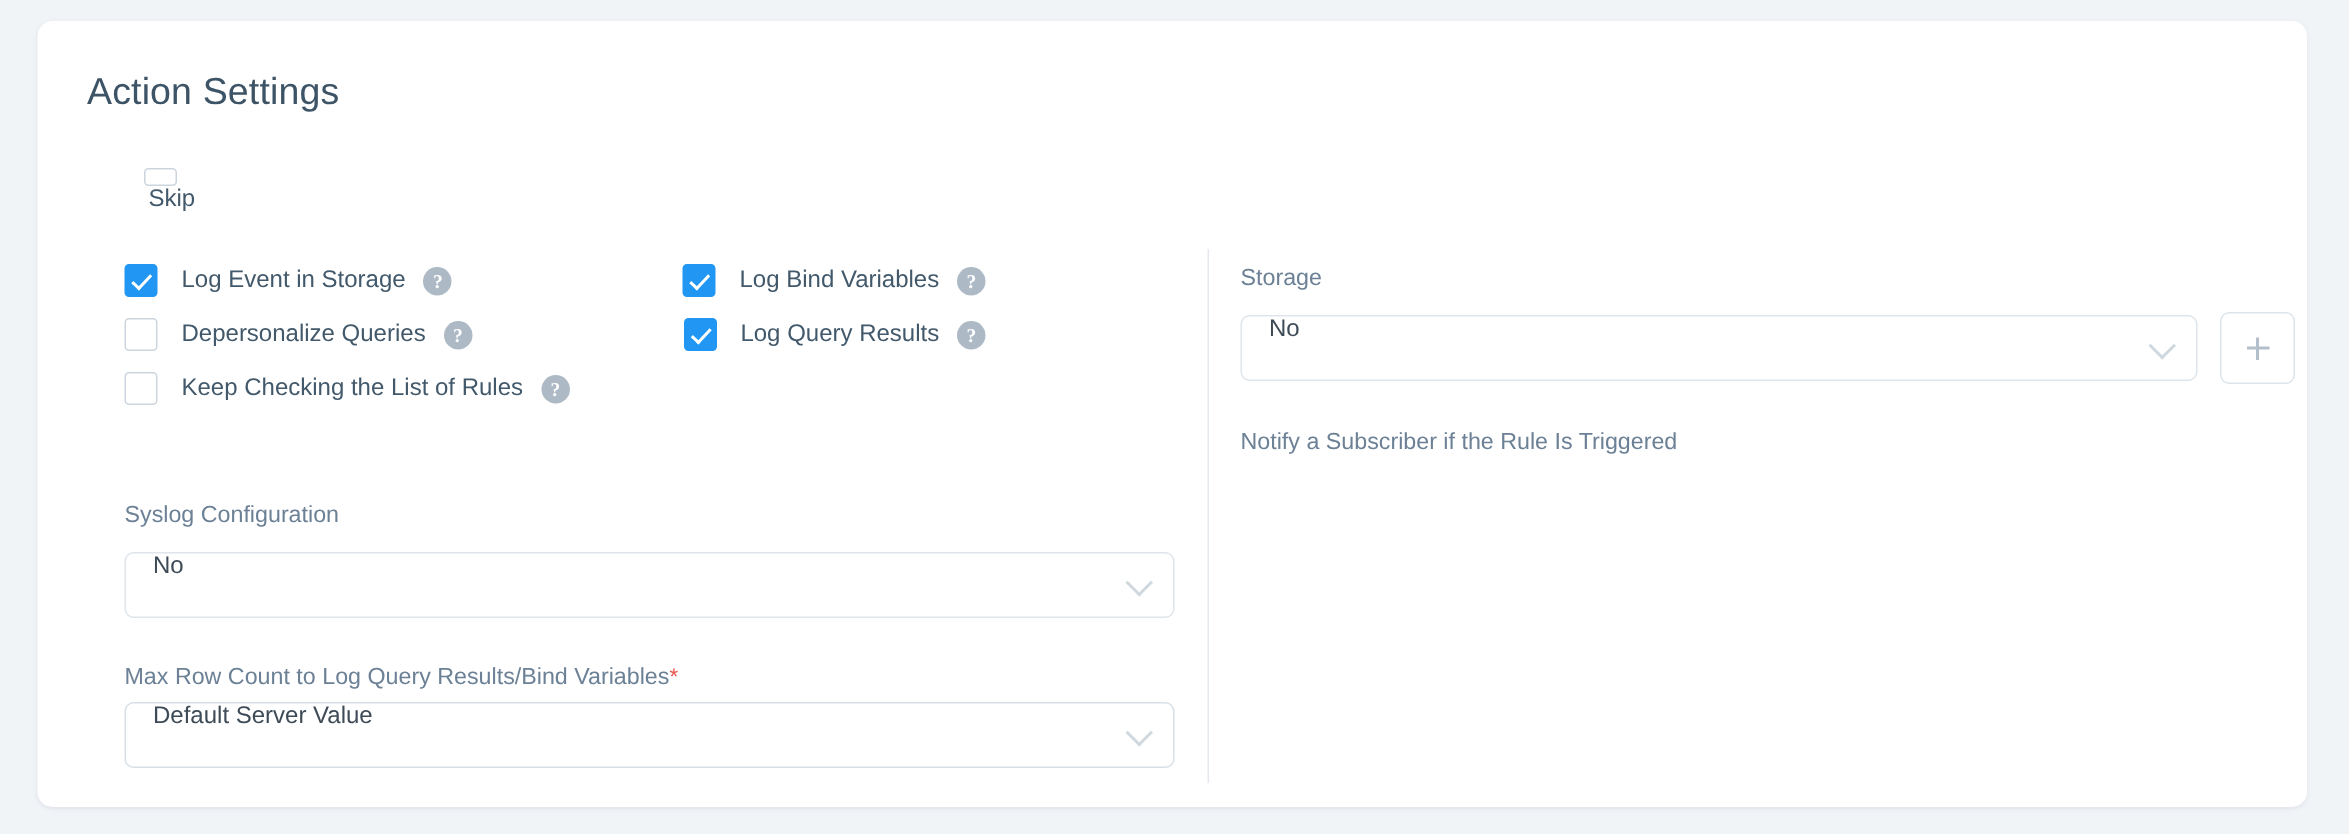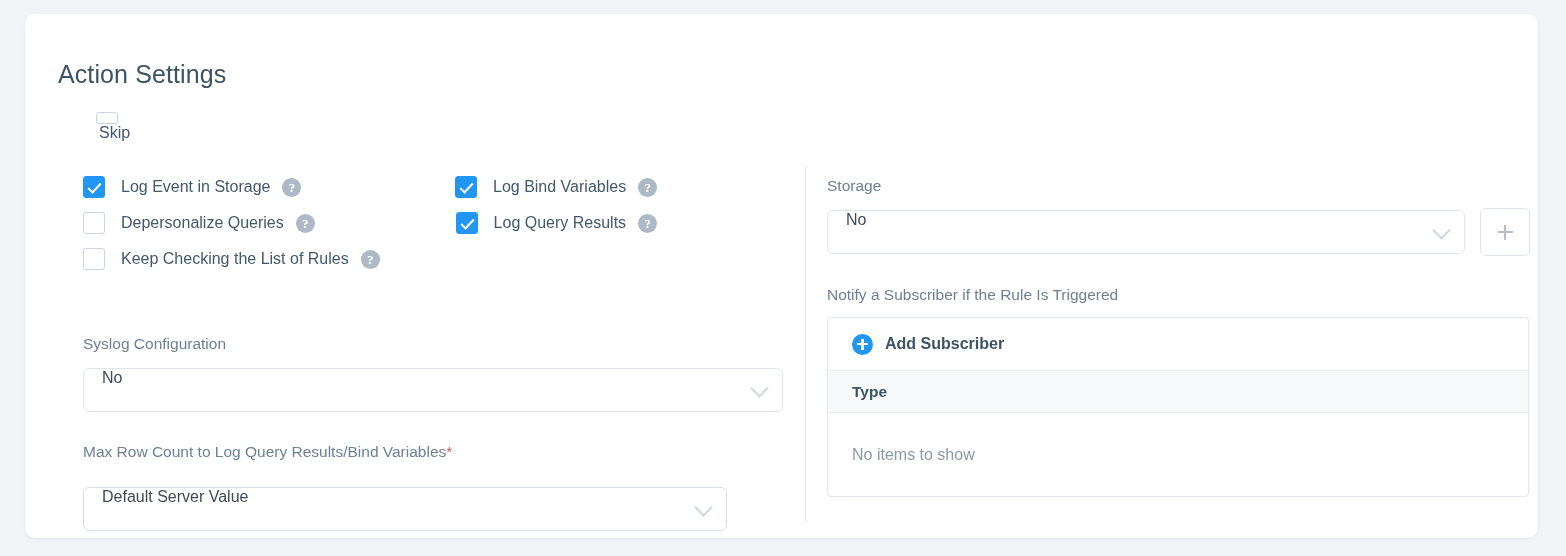--- a/index.html
+++ b/index.html
@@ -22,21 +22,21 @@
     width: 1513px;
     height: 524px;
     background: #ffffff;
     border-radius: 10px;
     box-shadow: 0 1px 3px rgba(80,100,120,0.10);
   }
 
   .page-title {
     position: absolute;
     left: 33px;
-    top: 46px;
+    top: 33px;
     font-size: 25px;
     font-weight: 400;
     color: #3d5366;
     letter-spacing: 0.1px;
     white-space: nowrap;
   }
 
   
   .cb-row {
     display: flex;
@@ -142,21 +142,21 @@
     margin-top: -8px;
     border: solid #cfd8de;
     border-width: 0 2.4px 2.4px 0;
     transform: rotate(45deg);
   }
 
   .syslog-label { position: absolute; left: 58px; top: 321px; }
   .syslog-select { position: absolute; left: 58px; top: 354px; width: 700px; }
 
   .maxrow-label { position: absolute; left: 58px; top: 429px; }
-  .maxrow-select { position: absolute; left: 58px; top: 473px; width: 644px; border-color: #d8e0e7; }
+  .maxrow-select { position: absolute; left: 58px; top: 454px; width: 700px; border-color: #d8e0e7; }
 
   
   .divider {
     position: absolute;
     left: 780px;
     top: 152px;
     width: 1px;
     height: 356px;
     background: #e3e9ee;
   }
@@ -335,26 +335,14 @@
 
   <div class="field-label sched-label">Storage</div>
   <div class="select sched-select">
     <span class="val">No</span>
     <span class="chev"></span>
   </div>
   <div class="plus-btn"></div>
 
   <div class="field-label notify-label">Notify a Subscriber if the Rule Is Triggered</div>
 
-  <div class="sub-box">
-    <div class="sub-toolbar">
-      <span class="plus-circle"></span>
-      <span class="add-sub-text">Add Subscriber</span>
-    </div>
-    <div class="sub-thead">
-      <span class="th">Type</span>
-    </div>
-    <div class="sub-empty">
-      <span class="txt">No items to show</span>
-    </div>
-  </div>
 
 </div>
 
 </body></html>

